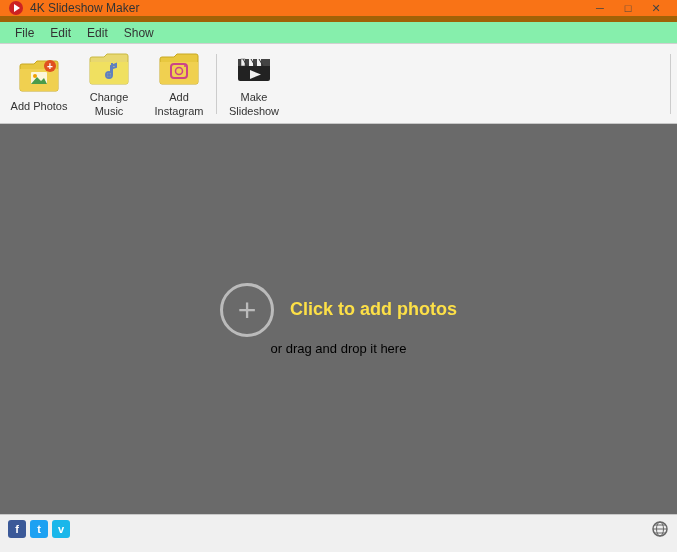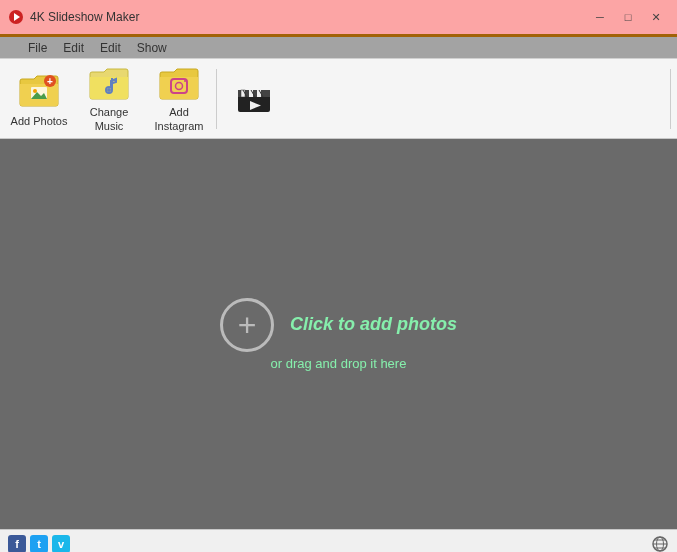--- a/index.html
+++ b/index.html
@@ -7,26 +7,26 @@
       width: 677px;
       height: 552px;
       font-family: 'Segoe UI', Tahoma, sans-serif;
       font-size: 12px;
       background: #f0f0f0;
       overflow: hidden;
       user-select: none;
     }
     
     #title-bar {
-      height: 37px;
-      background: #fca5a5;
+      height: 22px;
+      background: #f97316;
       display: flex;
       align-items: center;
       padding: 0 8px;
-      border-bottom: 3px solid #a16207;
+      border-bottom: 6px solid #a16207;
     }
     #title-bar-icon {
       width: 16px;
       height: 16px;
       margin-right: 6px;
       display: flex;
       align-items: center;
       justify-content: center;
     }
     #title-bar-title {
@@ -45,24 +45,24 @@
       align-items: center;
       justify-content: center;
       cursor: pointer;
       font-size: 11px;
       color: #444;
     }
 
     
     #menu-bar {
       height: 22px;
-      background: #a3a3a3;
-      display: flex;
-      align-items: center;
-      padding: 0 20px;
+      background: #86efac;
+      display: flex;
+      align-items: center;
+      padding: 0 7px;
       border-bottom: 1px solid #d0d0d0;
     }
     .menu-item {
       padding: 2px 8px;
       cursor: pointer;
       font-size: 12px;
       color: #333;
       height: 100%;
       display: flex;
       align-items: center;
@@ -140,26 +140,25 @@
       display: flex;
       align-items: center;
       justify-content: center;
       color: #bbb;
       font-size: 32px;
       line-height: 1;
     }
     #click-text {
       font-size: 18px;
       font-weight: bold;
-      color: #86efac;
-      font-style: italic;
+      color: #fde047;
     }
     #drag-text {
       font-size: 13px;
-      color: #86efac;
+      color: #000000;
       text-align: center;
     }
 
     
     #status-bar {
       height: 28px;
       background: #f0f0f0;
       border-top: 1px solid #c8c8c8;
       display: flex;
       align-items: center;
@@ -286,20 +285,21 @@
         <rect x="16" y="10" width="4" height="7" fill="#f0f0f0"></rect>
         <rect x="24" y="10" width="4" height="7" fill="#f0f0f0"></rect>
 
         <line x1="10" y1="10" x2="14" y2="17" stroke="#333" stroke-width="1"></line>
         <line x1="18" y1="10" x2="22" y2="17" stroke="#333" stroke-width="1"></line>
         <line x1="26" y1="10" x2="30" y2="17" stroke="#333" stroke-width="1"></line>
 
         <polygon points="17,21 17,30 28,25.5" fill="#f0f0f0"></polygon>
       </svg>
     </div>
+    <span class="btn-label">Make Slideshow</span>
   </div>
 
   <div id="toolbar-spacer"></div>
 
   <div class="toolbar-divider"></div>
 
 </div>
 
 <div id="main-area">
   <div id="drop-zone">

